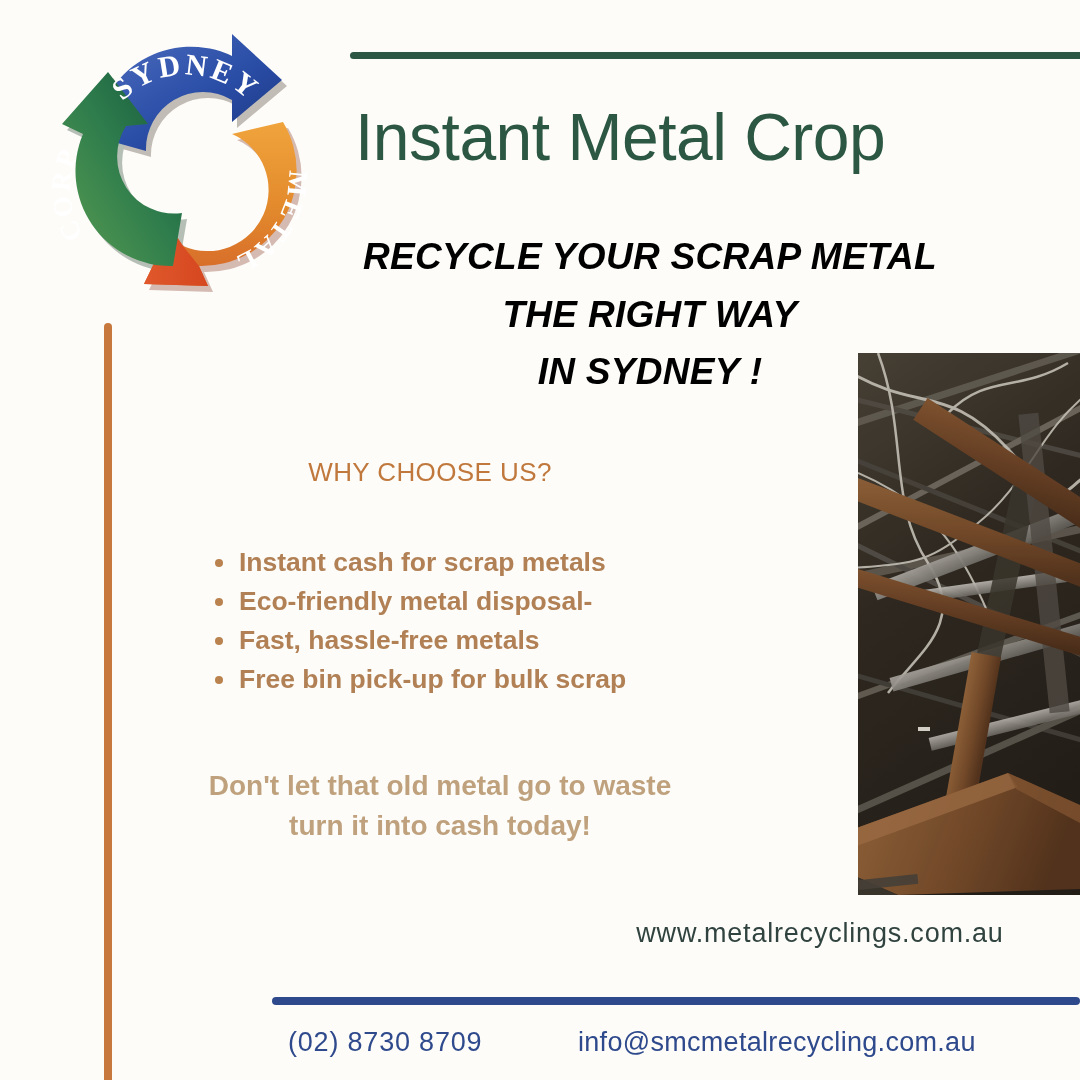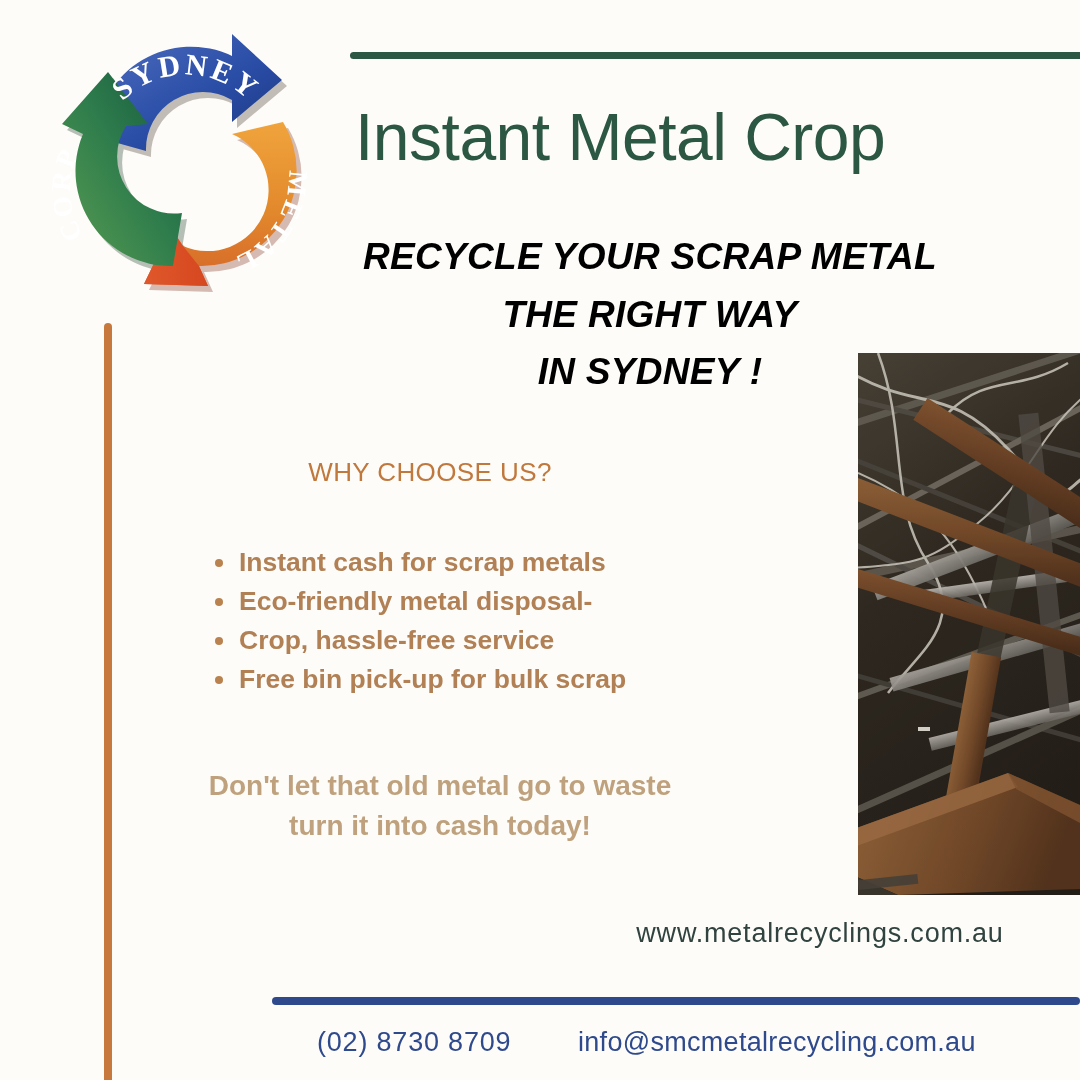--- a/index.html
+++ b/index.html
@@ -174,21 +174,20 @@
 
   
   #phone {
     position: absolute;
     left: 288px;
     top: 1027px;
     color: #2f4a8c;
     font-size: 27px;
     letter-spacing: 0.8px;
     white-space: nowrap;
-    margin-left: 29px;
   }
   #email {
     position: absolute;
     left: 578px;
     top: 1027px;
     color: #2f4a8c;
     font-size: 27px;
     letter-spacing: 0.3px;
     white-space: nowrap;
   }
@@ -268,21 +267,21 @@
     <span class="tl">IN SYDNEY !</span>
   </div>
 
   <div id="orange-rule"></div>
 
   <div id="why-heading">WHY CHOOSE US?</div>
 
   <ul id="benefits">
     <li>Instant cash for scrap metals</li>
     <li>Eco-friendly metal disposal-</li>
-    <li>Crop, hassle-free service</li>
+    <li>Fast, hassle-free metals</li>
     <li>Free bin pick-up for bulk scrap</li>
   </ul>
 
   <div id="closing">
     <span class="cl">Don't let that old metal go to waste</span>
     <span class="cl">turn it into cash today!</span>
   </div>
 
   <div id="scrap-photo">
     <svg viewBox="0 0 222 542" width="222" height="542" preserveAspectRatio="none" aria-hidden="true">

